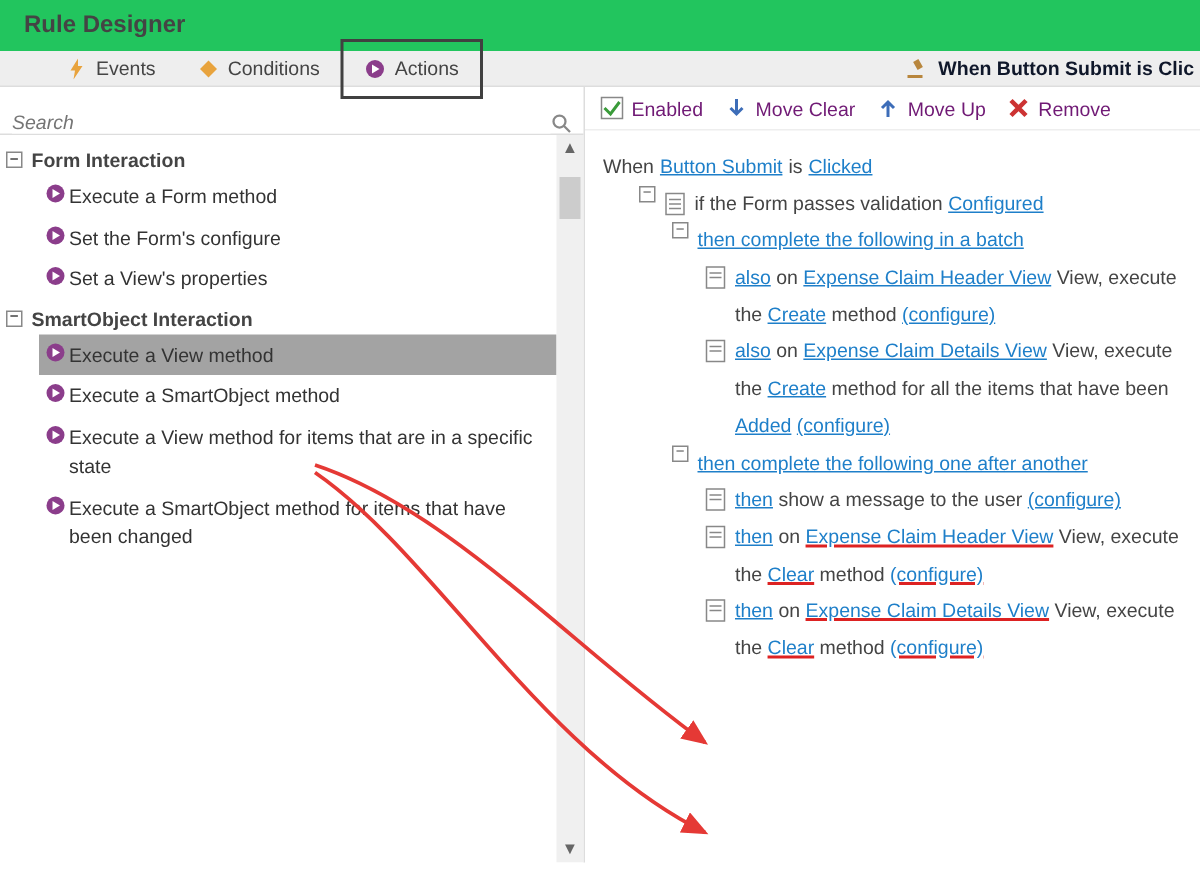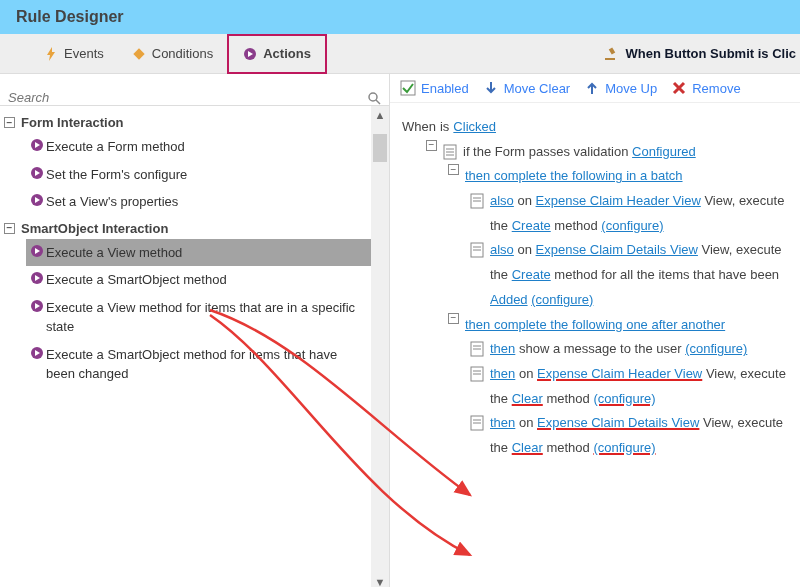--- a/index.html
+++ b/index.html
@@ -1,23 +1,23 @@
 <!DOCTYPE html>
 <html><head>
 <meta charset="utf-8">
 <style>
 * { box-sizing: border-box; margin: 0; padding: 0; }
 body { font-family: "Segoe UI", Tahoma, Arial, sans-serif; font-size: 13px; color: #333; background: #fff; width: 800px; height: 587px; overflow: hidden; position: relative; }
 
-.header { padding: 8px 16px; background: #7dd3fc; }
+.header { padding: 8px 16px; background: #22c55e; }
 .header h1 { font-size: 16px; font-weight: 600; color: #444; }
 
-.tabs-row { display: flex; align-items: center; background: #eee; border-bottom: 1px solid #ddd; height: 40px; padding-left: 30px; }
+.tabs-row { display: flex; align-items: center; background: #eee; border-bottom: 1px solid #ddd; height: 24px; padding-left: 30px; }
 .tab { display: flex; align-items: center; padding: 0 14px; height: 40px; cursor: pointer; color: #444; gap: 6px; }
-.tab.active { border: 2px solid #be185d; box-sizing: border-box; font-weight: bold; }
+.tab.active { border: 2px solid #404040; box-sizing: border-box; }
 .tab-icon { width: 14px; height: 14px; display: inline-flex; align-items: center; justify-content: center; }
 
 .rule-title { margin-left: auto; display: flex; align-items: center; gap: 6px; padding-right: 4px; font-weight: 600; color: #0f172a; white-space: nowrap; }
 
 .main { display: flex; height: calc(587px - 70px); }
 .left-panel { width: 390px; border-right: 1px solid #ddd; display: flex; flex-direction: column; position: relative; }
 
 .search-row { display: flex; align-items: flex-end; border-bottom: 1px solid #ddd; height: 32px; padding: 0 8px; }
 .search-input { border: none; outline: none; flex: 1; font-style: italic; color: #999; font-size: 13px; }
 .search-icon { color: #888; }
@@ -33,21 +33,21 @@
 .action-icon { flex-shrink: 0; margin-top: 1px; }
 
 .scrollbar-track { position: absolute; right: 0; top: 0; bottom: 0; width: 18px; background: #f0f0f0; }
 .scrollbar-thumb { position: absolute; top: 28px; left: 2px; width: 14px; height: 28px; background: #ccc; border-radius: 0; }
 .scroll-arrow { position: absolute; left: 0; width: 18px; height: 18px; display: flex; align-items: center; justify-content: center; color: #666; font-size: 11px; }
 .scroll-arrow.up { top: 0; }
 .scroll-arrow.down { bottom: 0; }
 
 .right-panel { flex: 1; display: flex; flex-direction: column; overflow: hidden; }
 .toolbar { display: flex; align-items: center; gap: 14px; padding: 6px 10px; border-bottom: 1px solid #eee; background: #fff; }
-.tool-btn { display: flex; align-items: center; gap: 5px; cursor: pointer; color: #3b82f6; }
+.tool-btn { display: flex; align-items: center; gap: 5px; cursor: pointer; color: #701a75; }
 
 .rule-body { padding: 12px 8px 12px 12px; line-height: 1.9; overflow: hidden; }
 .rule-line { display: flex; flex-wrap: wrap; align-items: baseline; gap: 4px; }
 .link { color: #1e7fc9; text-decoration: underline; cursor: pointer; }
 .link.red-underline { text-decoration-color: #d22; text-decoration-thickness: 2px; }
 .plain { color: #444; }
 .indent1 { margin-left: 24px; display: flex; align-items: flex-start; gap: 6px; }
 .indent2 { margin-left: 46px; display: flex; align-items: flex-start; gap: 6px; }
 .indent3 { margin-left: 68px; display: flex; align-items: flex-start; gap: 6px; }
 .doc-icon { flex-shrink: 0; margin-top: 4px; }
@@ -236,20 +236,21 @@
               <path d="M3 3 L13 13 M13 3 L3 13" stroke="#c33" stroke-width="3"></path>
             </svg>
           </span>
         <span>Remove</span>
       </div>
     </div>
 
     <div class="rule-body">
       <div class="rule-line">
         <span class="plain">When</span>
+        <span class="link">Button Submit</span>
         <span class="plain">is</span>
         <span class="link">Clicked</span>
       </div>
 
       <div class="indent1">
         <span class="toggle-box">−</span>
         <span class="doc-icon">
             <svg width="14" height="16" viewBox="0 0 14 16">
               <rect x="1" y="1" width="12" height="14" fill="#fff" stroke="#888"></rect>
               <line x1="3" y1="5" x2="11" y2="5" stroke="#888"></line>

